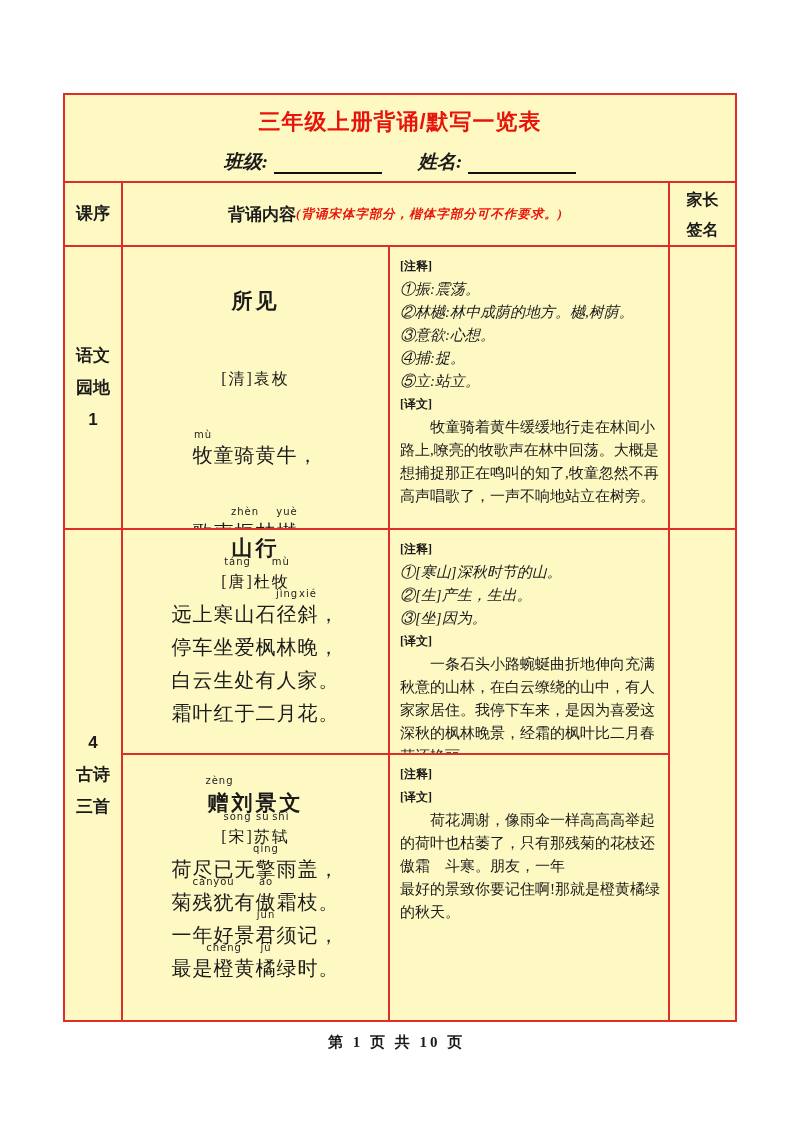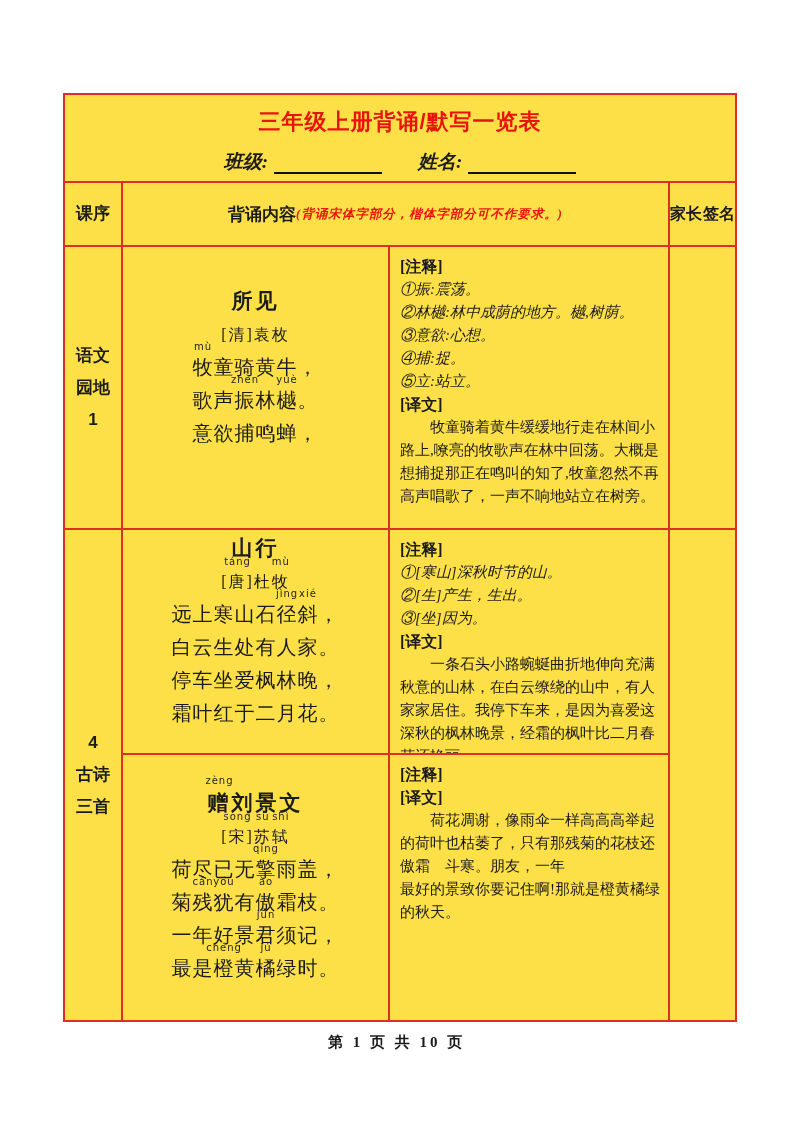--- a/index.html
+++ b/index.html
@@ -11,21 +11,21 @@
   body{
     width:793px;height:1121px;position:relative;
     font-family:"Liberation Serif","DejaVu Serif",serif;
     color:var(--ink);
   }
   .sheet{position:relative;width:793px;height:1121px;background:#fff;overflow:hidden;}
 
   .table{
     position:absolute;left:63px;top:93px;width:674px;height:929px;
     border:2px solid var(--red);box-sizing:border-box;
-    display:flex;flex-direction:column;background:#fde047;
+    display:flex;flex-direction:column;background:#fef9c3;
   }
 
   
   .title-block{height:86px;display:flex;flex-direction:column;align-items:center;}
   .doc-title{
     margin-top:12px;font-size:22px;font-weight:bold;color:var(--red-text);
     font-family:"Liberation Sans","DejaVu Sans",sans-serif;letter-spacing:1px;
   }
   .blank-line{
     margin-top:13px;display:flex;align-items:flex-end;
@@ -38,21 +38,21 @@
   
   .trow{display:flex;border-top:2px solid var(--red);box-sizing:border-box;}
   .lesson-cell{
     width:58px;flex:0 0 58px;border-right:2px solid var(--red);box-sizing:border-box;
     display:flex;flex-direction:column;align-items:center;justify-content:center;
     font-family:"Liberation Sans","DejaVu Sans",sans-serif;
     font-weight:bold;font-size:17px;line-height:32px;overflow:hidden;
   }
   .parent-cell{
     width:67px;flex:0 0 67px;border-left:2px solid var(--red);box-sizing:border-box;
-    display:flex;align-items:center;justify-content:space-between;overflow:hidden;
+    display:flex;flex-direction:column;align-items:center;justify-content:flex-end;overflow:hidden;
   }
 
   
   .thead{height:64px;flex:0 0 64px;}
   .content-head{flex:1;display:flex;flex-direction:row;align-items:center;justify-content:center;overflow:hidden;}
   .content-head-title{
     font-family:"Liberation Sans","DejaVu Sans",sans-serif;
     font-weight:bold;font-size:17px;
   }
   .content-head-note{
@@ -75,38 +75,38 @@
     width:265px;flex:0 0 265px;box-sizing:border-box;
     display:flex;flex-direction:column;align-items:center;overflow:hidden;
   }
   .notes-cell{
     flex:1;border-left:2px solid var(--red);box-sizing:border-box;
     padding:8px 8px 4px 10px;overflow:hidden;
     font-size:15px;line-height:23px;
   }
 
   
-  .pad-r1{padding-top:36px;}
+  .pad-r1{padding-top:36px;gap:44px;}
   .pad-r2a{}
   .pad-r2b{padding-top:30px;}
   .poem-line{
     position:relative;height:33px;line-height:33px;font-size:20px;
     white-space:nowrap;letter-spacing:1px;
   }
   .poem-title{font-size:21px;font-weight:bold;height:36px;line-height:36px;letter-spacing:3px;}
   .poem-author{font-size:16px;height:32px;line-height:32px;letter-spacing:2px;}
   .seg{position:relative;display:inline-block;}
   .pin{
     position:absolute;top:-9px;left:50%;transform:translateX(-50%);
     font-size:10px;line-height:10px;letter-spacing:1px;font-weight:normal;font-style:normal;
     font-family:"DejaVu Sans","Liberation Sans",sans-serif;color:#222;white-space:nowrap;
   }
 
   
-  .notes-heading{font-weight:bold;font-size:16px;}
+  .notes-heading{font-weight:bold;font-size:12px;}
   .note-line{font-style:italic;}
   .trans-text{white-space:pre-wrap;word-break:break-all;}
 
   
   .page-footer{
     position:absolute;left:0;top:1033px;width:793px;text-align:center;
     font-size:15px;letter-spacing:3px;font-weight:600;
   }
 </style>
 </head>
@@ -172,22 +172,22 @@
           <div class="lesson-line">古诗</div>
           <div class="lesson-line">三首</div>
         </div>
       <div class="row2-middle">
 
         <div class="subrow subrow-a">
           <div class="poem-cell pad-r2a">
             <div class="poem-line poem-title"><span class="seg">山行</span></div>
             <div class="poem-line poem-author"><span class="seg">[</span><span class="seg">唐<span class="pin">táng</span></span><span class="seg">]杜</span><span class="seg">牧<span class="pin">mù</span></span></div>
             <div class="poem-line"><span class="seg">远上寒山石</span><span class="seg">径<span class="pin">jìng</span></span><span class="seg">斜<span class="pin">xié</span></span><span class="seg">，</span></div>
+            <div class="poem-line"><span class="seg">停车坐爱枫林晚，</span></div>
             <div class="poem-line"><span class="seg">白云生处有人家。</span></div>
-            <div class="poem-line"><span class="seg">停车坐爱枫林晚，</span></div>
             <div class="poem-line"><span class="seg">霜叶红于二月花。</span></div>
           </div>
           <div class="notes-cell">
             <div class="notes-heading">[注释]</div>
             <div>
                 <div class="note-line">①[寒山]深秋时节的山。</div>
                 <div class="note-line">②[生]产生，生出。</div>
                 <div class="note-line">③[坐]因为。</div>
               </div>
             <div class="notes-heading">[译文]</div>

